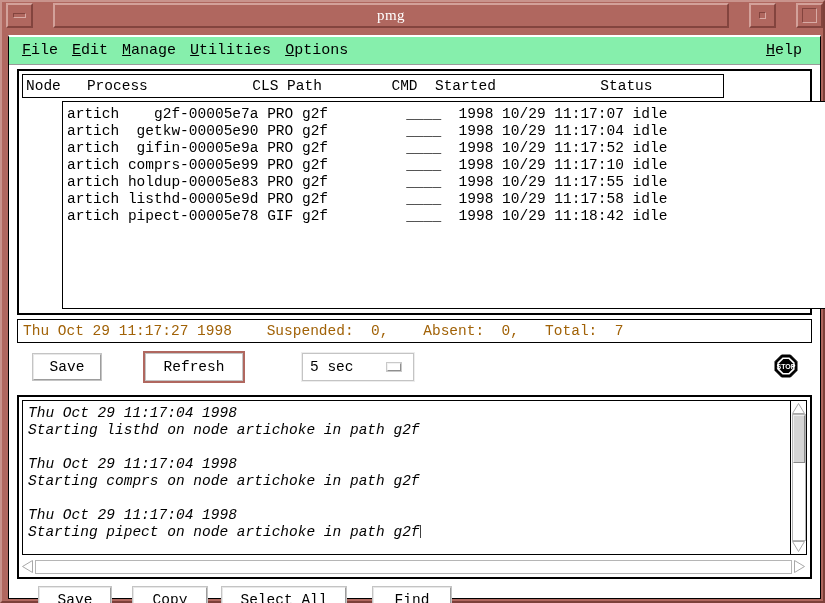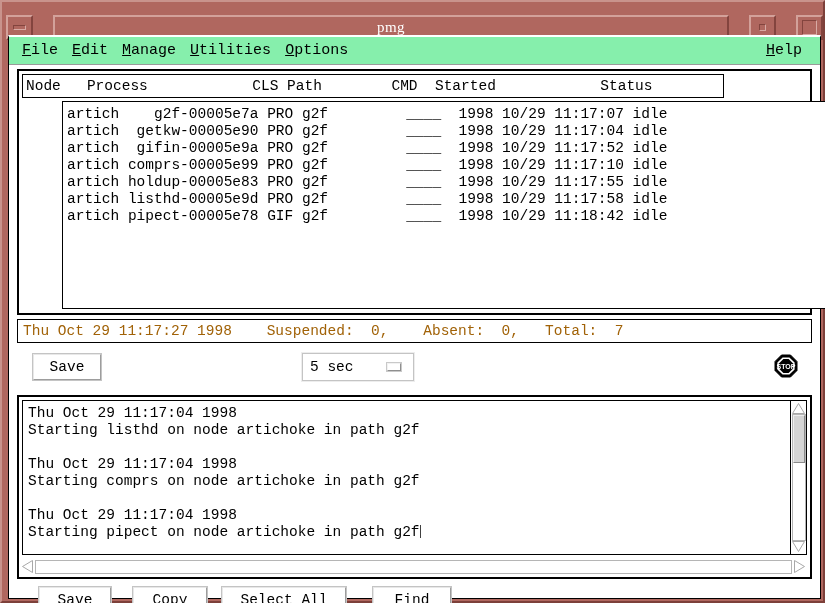--- a/index.html
+++ b/index.html
@@ -31,21 +31,21 @@
     position: absolute;
     left: 4px; top: 4px;
     width: 817px; height: 595px;
     box-sizing: border-box;
     background: #b0675f;
   }
 
   
   .titlebar {
     position: absolute;
-    left: 4px; top: 12px;
+    left: 4px; top: 0;
     width: 817px; height: 27px;
     box-sizing: border-box;
     display: flex;
     align-items: center;
     background: #b0675f;
     gap: 18px;
   }
   .tb-btn {
     box-sizing: border-box;
     background: #b0675f;
@@ -346,20 +346,21 @@
     background: #ffffff;
   }
   .log-body-wrap {
     position: absolute;
     left: 3px; top: 3px;
     width: 785px; height: 155px;
     box-sizing: border-box;
     border: 1px solid #000000;
     background: #ffffff;
     display: flex;
+    font-style: italic;
   }
   .log-text {
     flex: 1 1 auto;
     font-family: "Liberation Mono", monospace;
     font-size: 14.5px;
     line-height: 17px;
     white-space: pre;
     color: #000000;
     padding: 4px 0 0 5px;
     overflow: hidden;
@@ -444,20 +445,25 @@
       </div>
     </div>
 
     <div class="status-line">Thu Oct 29 11:17:27 1998    Suspended:  0,    Absent:  0,   Total:  7</div>
 
     <div class="control-row">
       <div class="btn" style="left:16px; top:5px; width:68px; height:26px;">
         <span>Save</span>
       </div>
 
+      <div class="btn-default-ring" style="left:126px; top:2px; width:102px; height:32px;">
+        <div class="btn-inner">
+          <span>Refresh</span>
+        </div>
+      </div>
 
       <div class="optmenu" style="left:285px; top:4px; width:112px; height:28px;">
         <span class="optmenu-label">5 sec</span>
         <span class="optmenu-ind"></span>
       </div>
 
       <div class="stop-icon">
         <svg width="24" height="24" viewBox="0 0 24 24">
           <polygon points="7.5,1 16.5,1 23,7.5 23,16.5 16.5,23 7.5,23 1,16.5 1,7.5" fill="#000000" stroke="#000000" stroke-width="1"></polygon>
           <polygon points="8.6,3.4 15.4,3.4 20.6,8.6 20.6,15.4 15.4,20.6 8.6,20.6 3.4,15.4 3.4,8.6" fill="#ffffff" stroke="none"></polygon>

